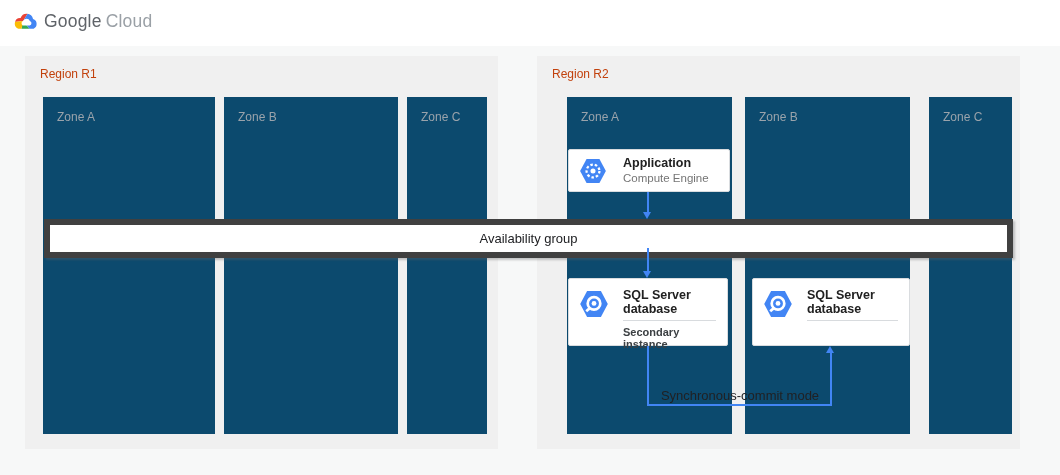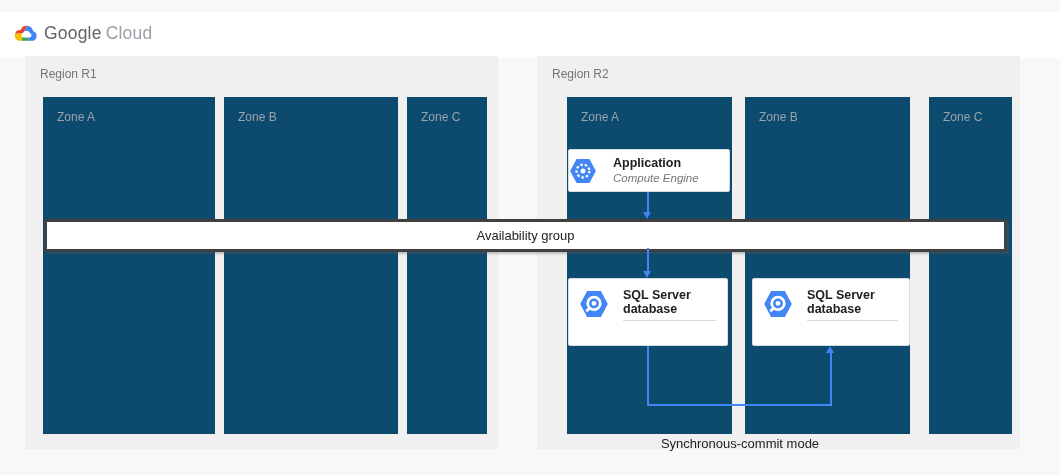--- a/index.html
+++ b/index.html
@@ -4,54 +4,54 @@
 <style>
   html,body{margin:0;padding:0;}
   body{
     width:1060px;height:475px;position:relative;overflow:hidden;
     background:#f7f8f8;
     font-family:"Liberation Sans", sans-serif;
     -webkit-font-smoothing:antialiased;
   }
   .abs{position:absolute;}
   
-  .header{left:0;top:12px;width:1060px;height:46px;background:#ffffff;}
+  .header{left:0;top:0;width:1060px;height:46px;background:#ffffff;}
   .brand{left:44px;top:11px;font-size:17.5px;letter-spacing:.2px;}
   .brand .g{color:#5f6368;}
   .brand .c{color:#9aa0a6;margin-left:4px;}
   .logo{left:13px;top:10px;}
   
   .region{background:#f0f0f0;}
-  .region-label{position:absolute;left:15px;top:11px;font-size:12px;color:#737373;}
+  .region-label{position:absolute;left:15px;top:11px;font-size:12px;color:#c2410c;}
   .zone{background:#0c4a6e;}
   .zone-label{position:absolute;left:14px;top:13px;font-size:12px;color:#9aa3ab;}
   
   .band{
     left:44px;top:219px;width:957px;height:27px;background:#ffffff;
-    border:3px solid #404040;box-shadow:2px 2px 2px rgba(96,99,104,.35);
+    border:6px solid #404040;box-shadow:2px 2px 2px rgba(96,99,104,.35);
     z-index:5;text-align:center;line-height:27px;font-size:13px;color:#202124;
   }
   
   .card{background:#ffffff;border:1px solid #d9dcdf;border-radius:2px;z-index:6;box-sizing:border-box;}
-  .app-card{left:568px;top:149px;width:162px;height:43px;display:flex;align-items:center;}
+  .app-card{left:568px;top:149px;width:162px;height:43px;display:flex;align-items:center;padding-left:10px;}
   .app-card .txt{margin-left:16px;}
   .card-title{font-size:12.5px;font-weight:bold;color:#212121;line-height:15px;}
-  .card-sub{font-size:11.5px;color:#757575;line-height:14px;font-style:italic;}
+  .card-sub{font-size:11.5px;color:#757575;line-height:14px;}
   .sql-card{height:68px;padding:9px 11px 4px 54px;}
   .sql-left{left:568px;top:278px;width:160px;}
   .sql-right{left:752px;top:278px;width:158px;}
   .sql-card .hex{position:absolute;left:10px;top:10px;}
   .sql-title{font-size:12.5px;font-weight:bold;color:#212121;line-height:14px;width:80px;}
   .card-divider{border-top:1px solid #d8dbde;margin-top:4px;}
   .instance{font-size:11px;font-weight:bold;color:#3c4043;margin-top:5px;}
   
   .line{background:#4285f4;z-index:7;}
   .arrow-down{width:0;height:0;border-left:4.5px solid transparent;border-right:4.5px solid transparent;border-top:7px solid #4285f4;z-index:7;}
   .arrow-up{width:0;height:0;border-left:4.5px solid transparent;border-right:4.5px solid transparent;border-bottom:7px solid #4285f4;z-index:7;}
-  .sync-label{left:655px;top:388px;width:170px;text-align:center;font-size:13px;color:#202124;z-index:8;margin-top:48px;}
+  .sync-label{left:655px;top:388px;width:170px;text-align:center;font-size:13px;color:#202124;z-index:8;}
 </style>
 </head>
 <body>
 
 <div class="abs header">
   <svg class="abs logo" width="26" height="21" viewBox="0 0 24 18">
     <defs>
         <clipPath id="cloudClip">
       <path d="M5,16.5 A5,5 0 0 1 7,6.8 A6,6 0 0 1 18.5,7.5 A4.8,4.8 0 0 1 19,16.5 Z"></path>
     </clipPath>
@@ -113,20 +113,21 @@
 
 <div class="abs card sql-card sql-left">
   <svg class="hex" width="30" height="30" viewBox="0 0 100 100">
     <polygon points="27,7 73,7 96,50 73,93 27,93 4,50" fill="#4285F4"></polygon>
     <circle cx="50" cy="48" r="21" fill="none" stroke="#ffffff" stroke-width="9"></circle>
     <circle cx="50" cy="48" r="8" fill="#ffffff"></circle>
     <path d="M24,74 L38,62" stroke="#ffffff" stroke-width="9" fill="none"></path>
   </svg>
   <div class="sql-title">SQL Server database</div>
   <div class="card-divider"></div>
+  <div class="instance">Secondary instance</div>
 </div>
 
 <div class="abs card sql-card sql-right">
   <svg class="hex" width="30" height="30" viewBox="0 0 100 100">
     <polygon points="27,7 73,7 96,50 73,93 27,93 4,50" fill="#4285F4"></polygon>
     <circle cx="50" cy="48" r="21" fill="none" stroke="#ffffff" stroke-width="9"></circle>
     <circle cx="50" cy="48" r="8" fill="#ffffff"></circle>
     <path d="M24,74 L38,62" stroke="#ffffff" stroke-width="9" fill="none"></path>
   </svg>
   <div class="sql-title">SQL Server database</div>

